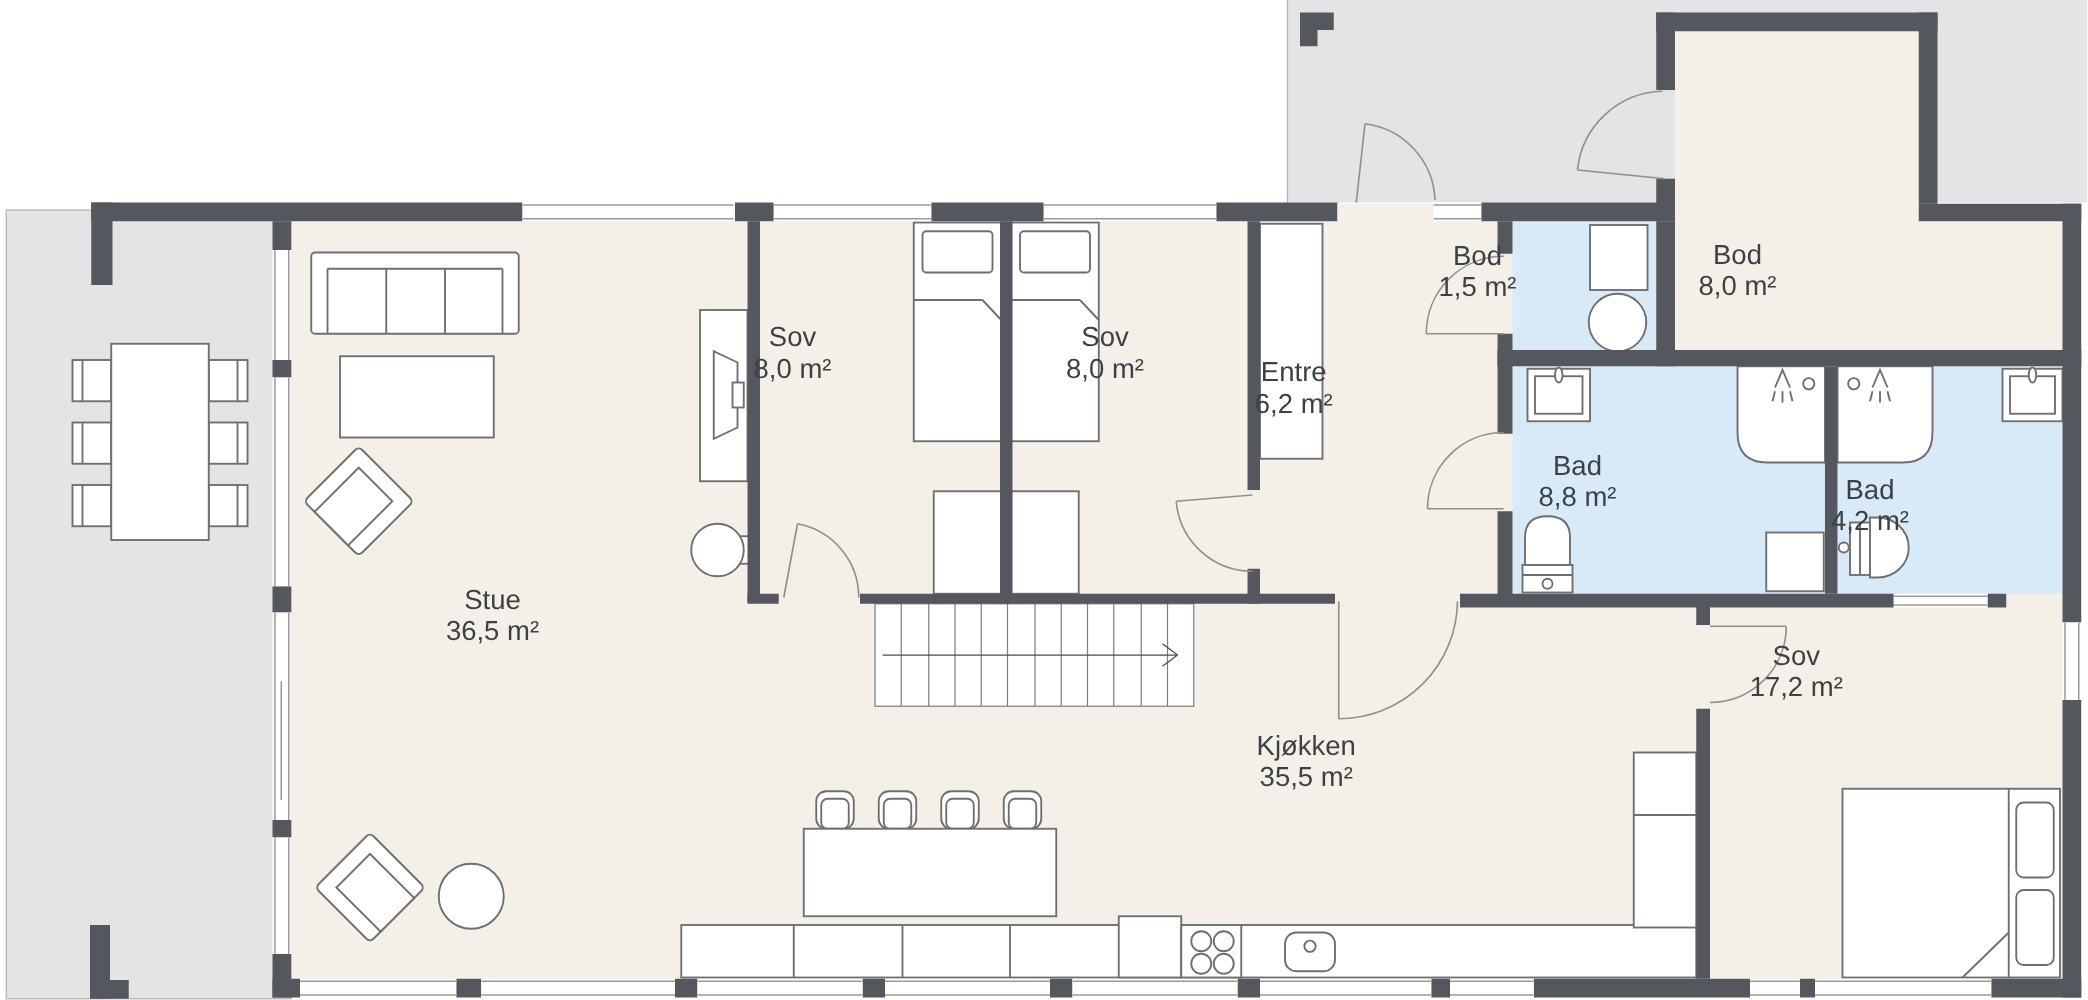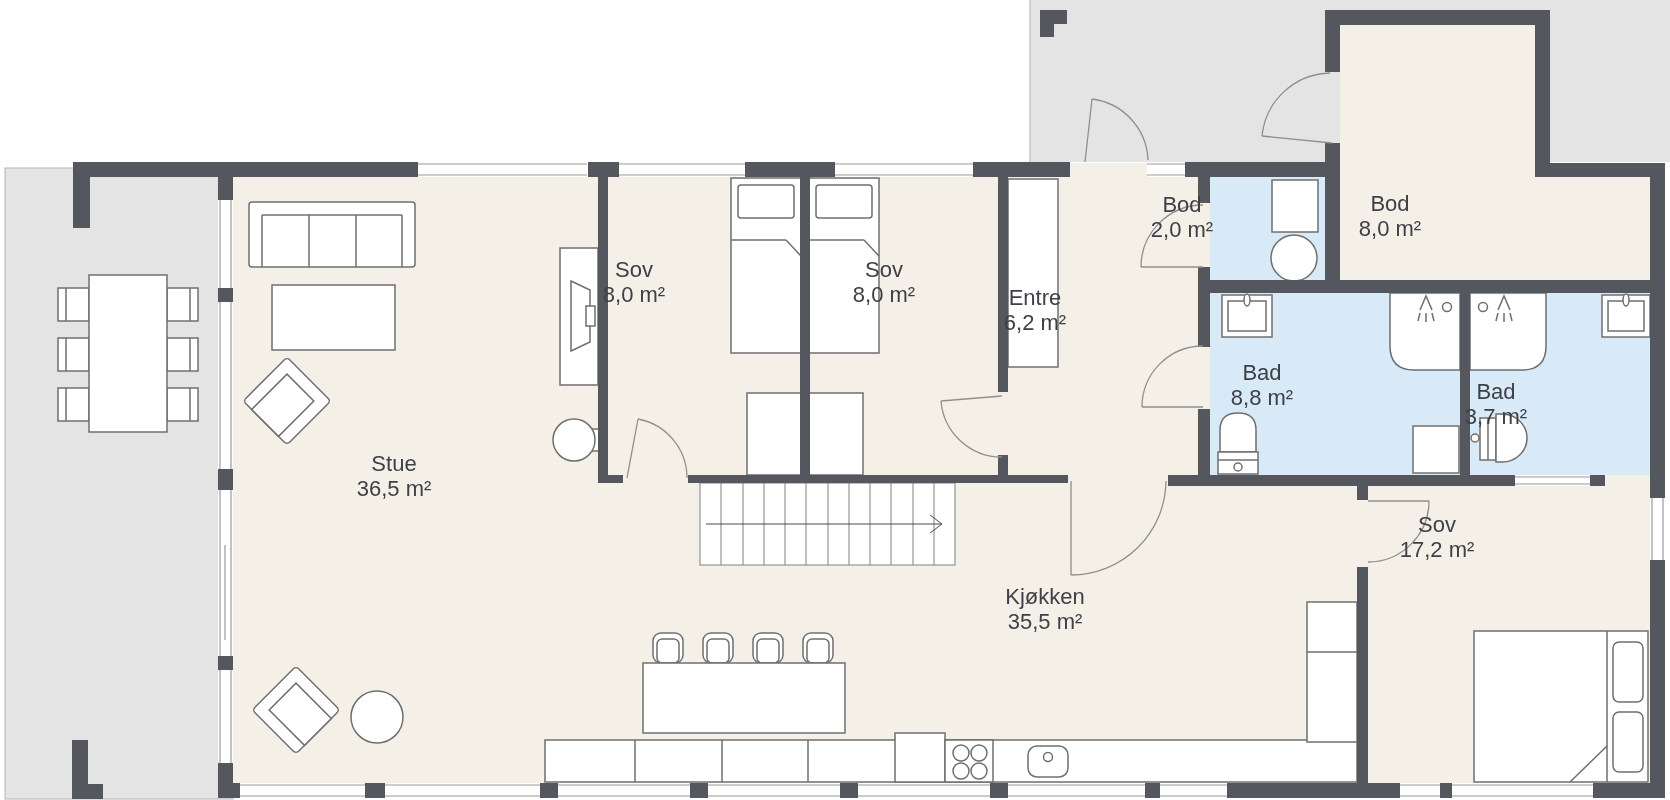--- a/index.html
+++ b/index.html
@@ -388,51 +388,51 @@
       <path d="M1071,481 L1071,575"></path>
           <path d="M1071,575 A95,95 0 0 0 1166,481"></path>
     </g>
     <g>
       <path d="M1368,501 L1429,501"></path>
           <path d="M1429,501 A61,61 0 0 1 1368,562"></path>
     </g>
   </g>
 </svg>
 
-  <div class="room-label" style="left:394px;top:476px">
+  <div class="room-label" style="left:394px;top:492px">
     <div>Stue</div>
       <div>36,5 m²</div>
   </div>
   <div class="room-label" style="left:634px;top:282px">
     <div>Sov</div>
       <div>8,0 m²</div>
   </div>
   <div class="room-label" style="left:884px;top:282px">
     <div>Sov</div>
       <div>8,0 m²</div>
   </div>
   <div class="room-label" style="left:1035px;top:310px">
     <div>Entre</div>
       <div>6,2 m²</div>
   </div>
   <div class="room-label" style="left:1182px;top:217px">
     <div>Bod</div>
-      <div>2,0 m²</div>
+      <div>1,5 m²</div>
   </div>
   <div class="room-label" style="left:1390px;top:216px">
     <div>Bod</div>
       <div>8,0 m²</div>
   </div>
   <div class="room-label" style="left:1262px;top:385px">
     <div>Bad</div>
       <div>8,8 m²</div>
   </div>
   <div class="room-label" style="left:1496px;top:404px">
     <div>Bad</div>
-      <div>3,7 m²</div>
+      <div>4,2 m²</div>
   </div>
   <div class="room-label" style="left:1045px;top:609px">
     <div>Kjøkken</div>
       <div>35,5 m²</div>
   </div>
   <div class="room-label" style="left:1437px;top:537px">
     <div>Sov</div>
       <div>17,2 m²</div>
   </div>
 </div>

